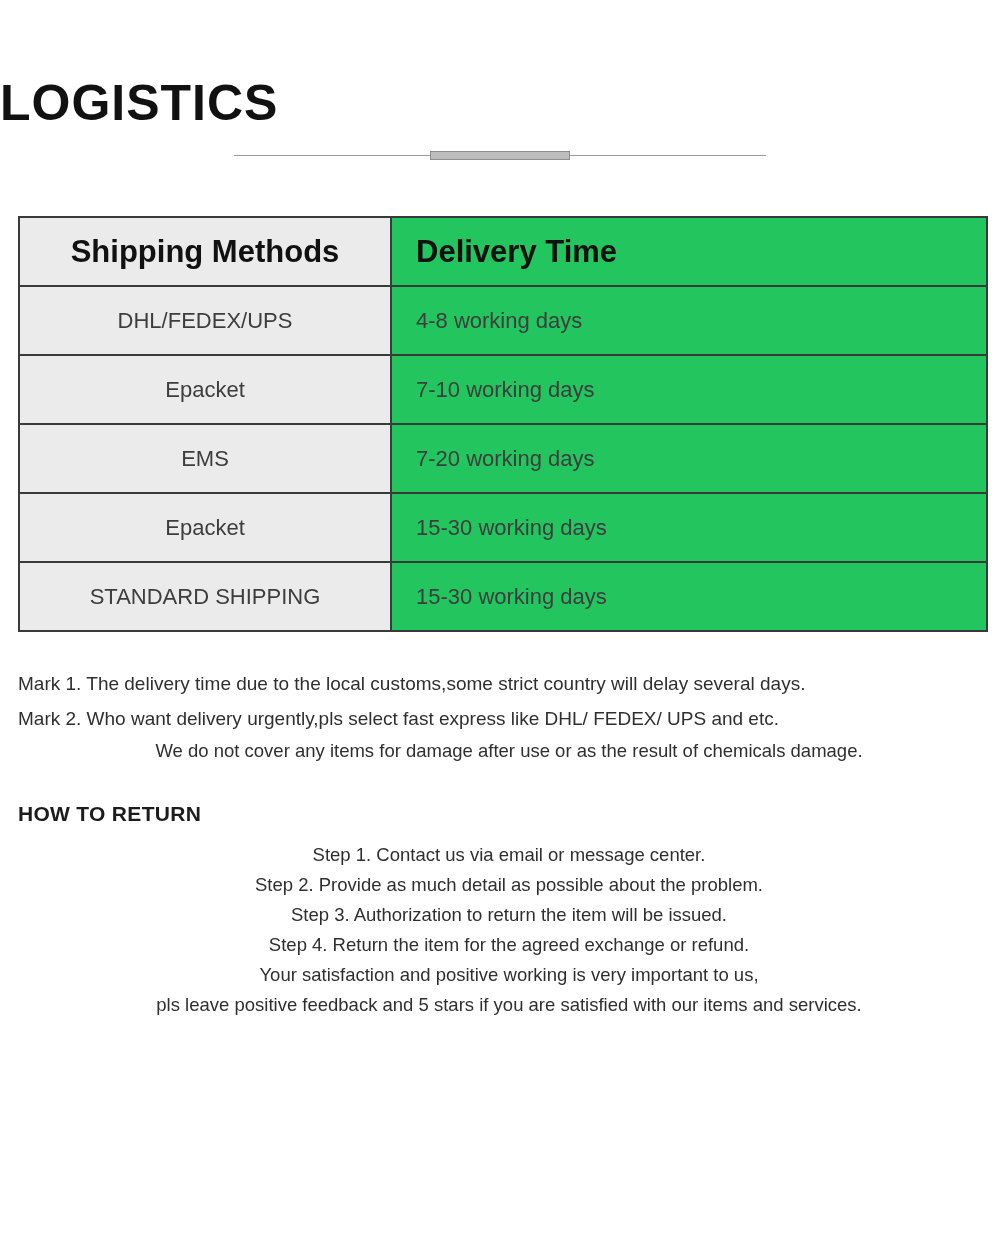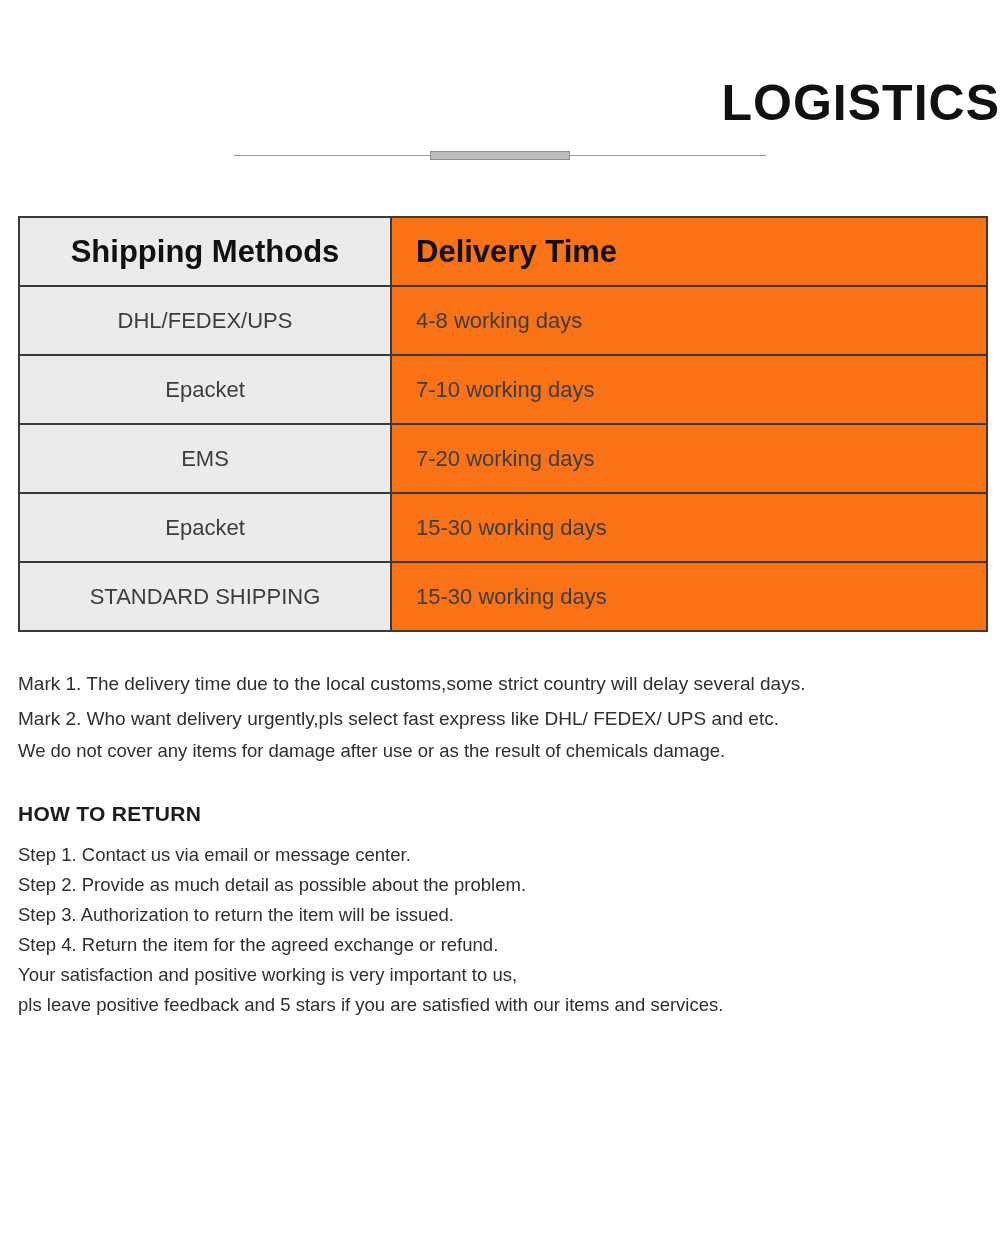--- a/index.html
+++ b/index.html
@@ -12,21 +12,21 @@
   .page {
     width: 1000px;
     height: 1250px;
     background: #ffffff;
     overflow: hidden;
   }
 
   
   .page-title {
     margin-top: 76px;
-    text-align: right;
+    text-align: left;
     font-size: 50px;
     font-weight: 700;
     letter-spacing: 1px;
     color: #111111;
     line-height: 1.1;
   }
 
   
   .divider {
     position: relative;
@@ -76,21 +76,21 @@
     font-size: 31px;
     font-weight: 700;
     color: #111111;
     background: #ffffff;
     margin-top: 48px;
   }
   .shipping-table th.cell-time,
   .shipping-table td.cell-time {
     text-align: left;
     padding-left: 24px;
-    background: #f97316;
+    background: #22c55e;
   }
   .shipping-table td {
     font-size: 22px;
     font-weight: 400;
     color: #3d3d3d;
   }
 
   
   .notes {
     margin: 34px 0 0 18px;
@@ -108,20 +108,21 @@
     margin-bottom: 14px;
     font-size: 21px;
     font-weight: 700;
     color: #1c1c1c;
     letter-spacing: 0.3px;
   }
   .section-line {
     font-size: 18.5px;
     line-height: 30px;
     color: #2f2f2f;
+    text-align: center;
   }
   .section-returns .section-heading { margin-top: 40px; }
   .section-how .section-heading { margin-top: 36px; }
   .section-feedback .section-heading { margin-top: 38px; }
 </style>
 </head>
 <body>
 
 <div class="page">
 

